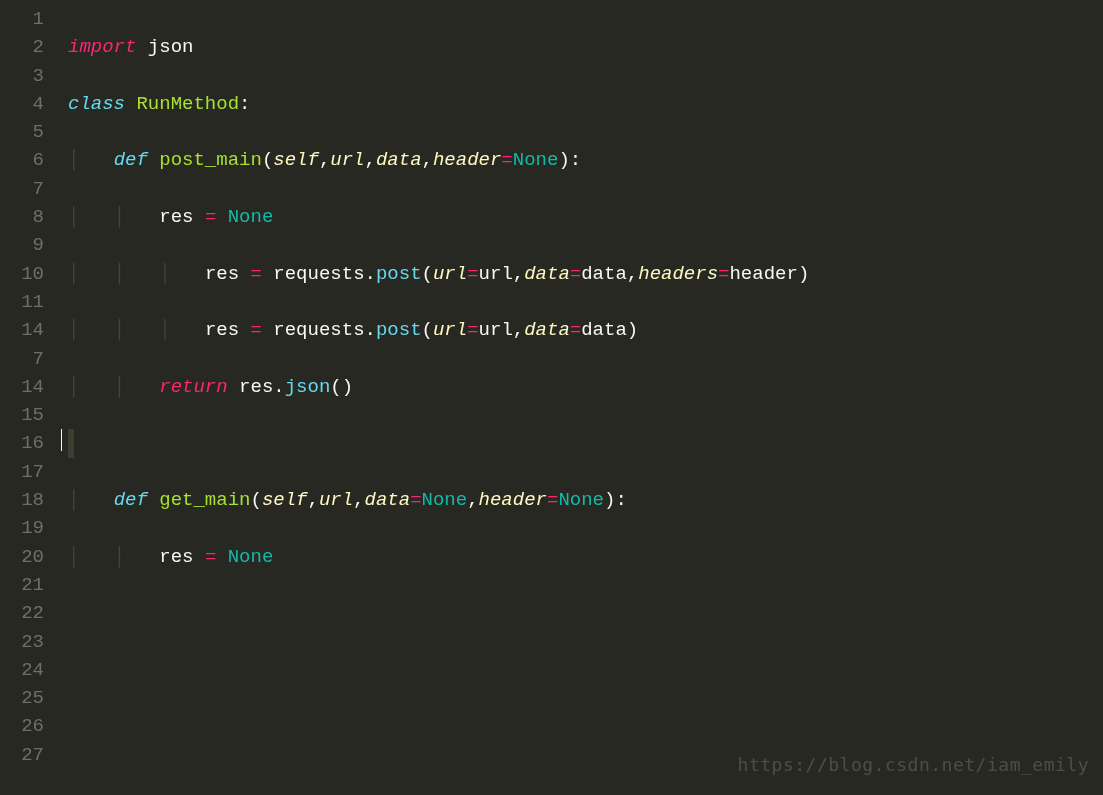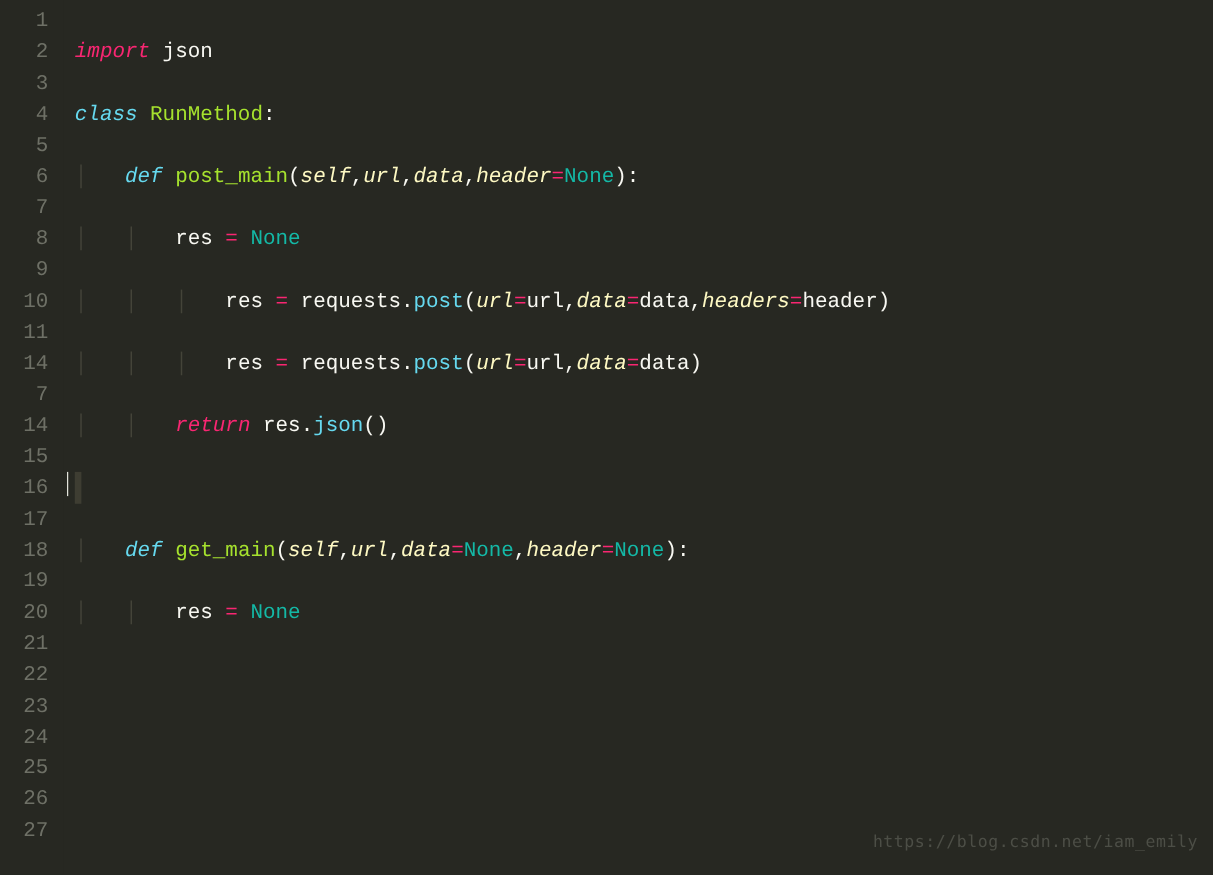--- a/index.html
+++ b/index.html
@@ -68,21 +68,21 @@
   .c-const { color: #14b8a6; }
   .c-punct { color: #f8f8f2; }
   .c-ident { color: #f8f8f2; }
   .c-op { color: #f92672; }
   .c-call { color: #66d9ef; }
   .watermark {
     position: absolute;
     bottom: 16px;
     right: 14px;
     color: #6b6d64;
-    font-size: 15px;
+    font-size: 18px;
     font-family: Consolas, monospace;
     letter-spacing: 0.5px;
     opacity: 0.55;
   }
 </style>
 </head>
 <body>
 
 <div class="editor">
   <div class="gutter">

